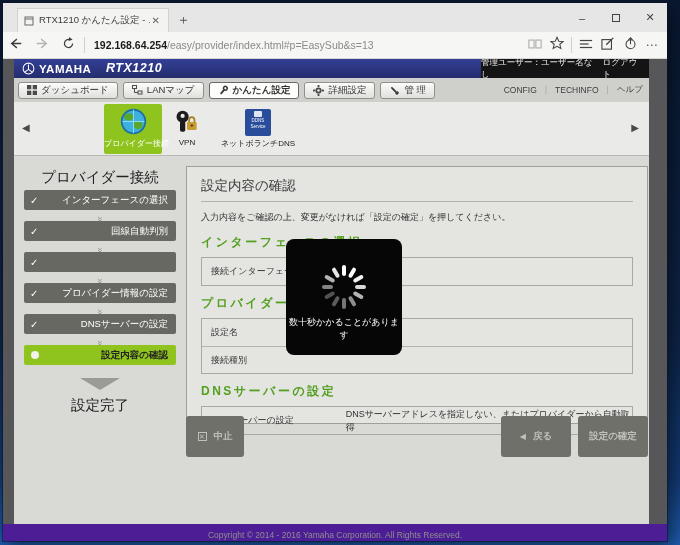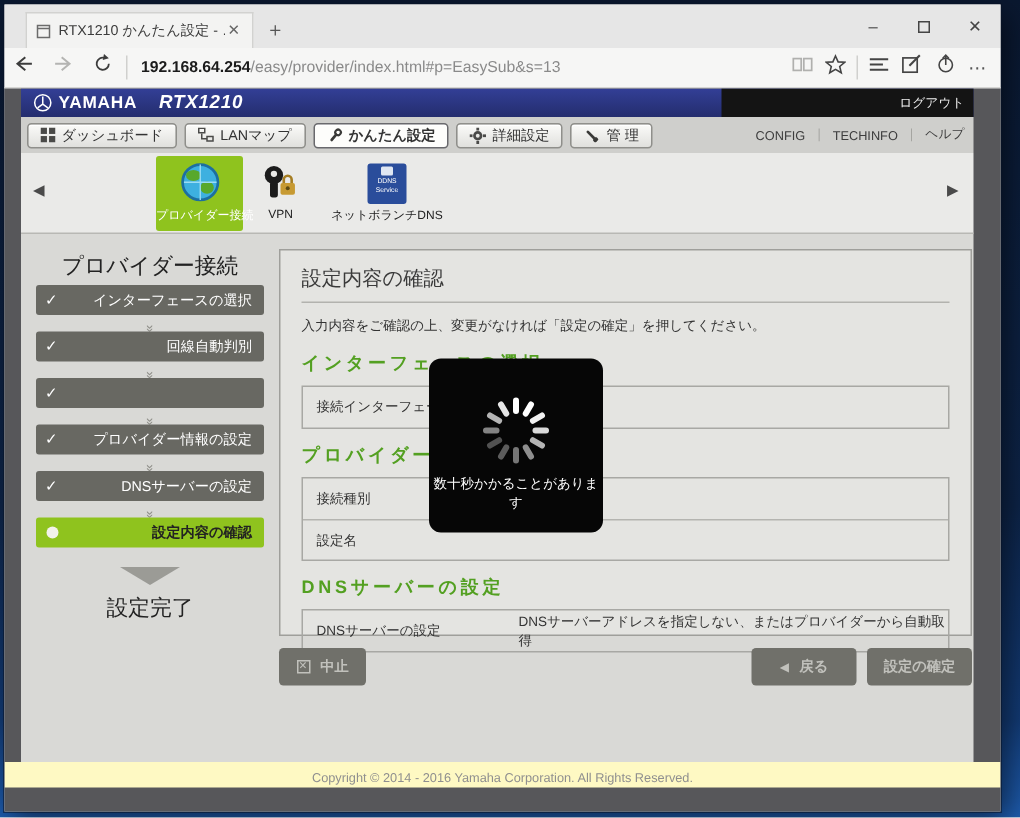--- a/index.html
+++ b/index.html
@@ -93,31 +93,31 @@
   .panel h1 { font-size:13.5px; font-weight:normal; color:#3a3a3a; padding-bottom:6px;
               border-bottom:1px solid #b2b2ae; }
   .instr { font-size:9px; color:#333; margin:9px 0 10px 0; }
   .sec-h { font-size:12px; font-weight:bold; color:#53a021; letter-spacing:2.5px; margin:9px 0 6px 0; }
   .box { border:1px solid #a8a8a4; }
   .row { height:27px; display:flex; align-items:center; font-size:9px; color:#333; }
   .row + .row { border-top:1px solid #b4b4b0; }
   .row .rlabel { padding-left:9px; flex:0 0 auto; }
   .row .rvalue { padding-left:52px; }
 
-  .btn { position:absolute; top:276px; height:25px; background:#70706a; border-radius:3px;
+  .btn { position:absolute; top:260px; height:41px; background:#70706a; border-radius:3px;
          color:#c1c1bc; font-size:9.5px; font-weight:bold; display:flex; align-items:center;
          justify-content:center; gap:7px; }
   .btn-abort { left:172px; width:58px; }
   .btn-back { left:487px; width:70px; }
   .btn-confirm { left:564px; width:70px; }
   .abort-ico { width:9px; height:9px; border:1px solid #c1c1bc; font-size:7px; line-height:8px;
                text-align:center; }
   .back-ico { font-size:8px; }
 
-  .footerbar { position:absolute; left:0; bottom:16px; width:100%; height:17px; background:#fef9c3;
+  .footerbar { position:absolute; left:0; bottom:0; width:100%; height:17px; background:#4c1d95;
                text-align:center; }
   .footerbar span { font-size:8.5px; color:#8f8f8f; line-height:17px; }
 
   
   .overlay { position:absolute; left:283px; top:236px; width:116px; height:116px; background:#060606;
              border-radius:8px; z-index:50; }
   .spinner { position:absolute; left:0; top:0; width:116px; height:96px;
              animation:spin 1s steps(12) infinite; transform-origin:58px 48px; }
   .spoke { position:absolute; left:56px; top:26px; width:4px; height:11px; border-radius:2px;
            background:#fff; transform-origin:2px 22px; }
@@ -209,20 +209,21 @@
         <div class="siteheader">
           <div class="brandwrap">
             <svg width="13" height="13" viewBox="0 0 14 14">
                 <circle cx="7" cy="7" r="5.8" fill="none" stroke="#fff" stroke-width="1.1"></circle>
                 <path d="M7 8 L7 2.6 M7 8 L3.3 10.6 M7 8 L10.7 10.6" fill="none" stroke="#fff" stroke-width="1.1"></path>
               </svg>
             <span class="brandname">YAMAHA</span>
           </div>
           <span class="model">RTX1210</span>
           <div class="userseg">
+            <span>管理ユーザー：ユーザー名なし</span>
             <span class="logout">ログアウト</span>
           </div>
         </div>
 
         <div class="tabbar">
           <span class="navtab">
             <svg width="10" height="10" viewBox="0 0 10 10">
                 <rect x="0" y="0" width="4.3" height="4.3" fill="#4a4a48"></rect>
                 <rect x="5.7" y="0" width="4.3" height="4.3" fill="#4a4a48"></rect>
                 <rect x="0" y="5.7" width="4.3" height="4.3" fill="#4a4a48"></rect>
@@ -355,25 +356,25 @@
             <div class="box">
               <div class="row">
                 <span class="rlabel">接続インターフェース</span>
                 <span class="rvalue"></span>
               </div>
             </div>
 
             <div class="sec-h">プロバイダー情報の設定</div>
             <div class="box">
               <div class="row">
+                <span class="rlabel">設定名</span>
+                <span class="rvalue"></span>
+              </div>
+              <div class="row">
                 <span class="rlabel">接続種別</span>
-                <span class="rvalue"></span>
-              </div>
-              <div class="row">
-                <span class="rlabel">設定名</span>
                 <span class="rvalue"></span>
               </div>
             </div>
 
             <div class="sec-h">DNSサーバーの設定</div>
             <div class="box">
               <div class="row">
                 <span class="rlabel">DNSサーバーの設定</span>
                 <span class="rvalue">DNSサーバーアドレスを指定しない、またはプロバイダーから自動取得</span>
               </div>

